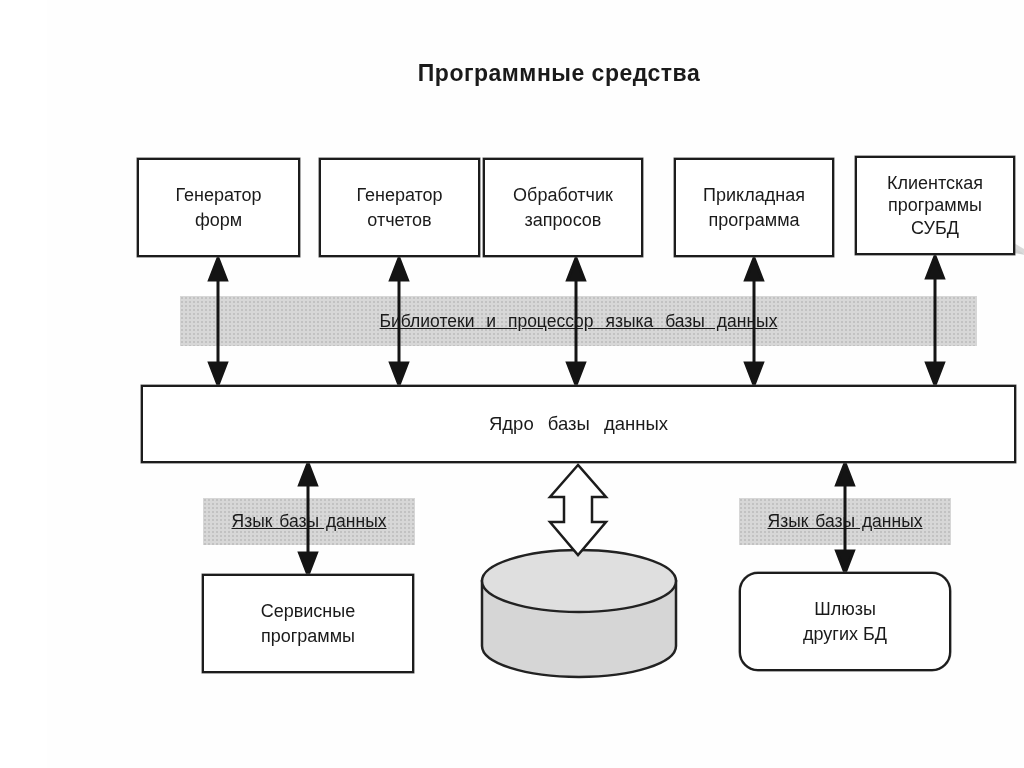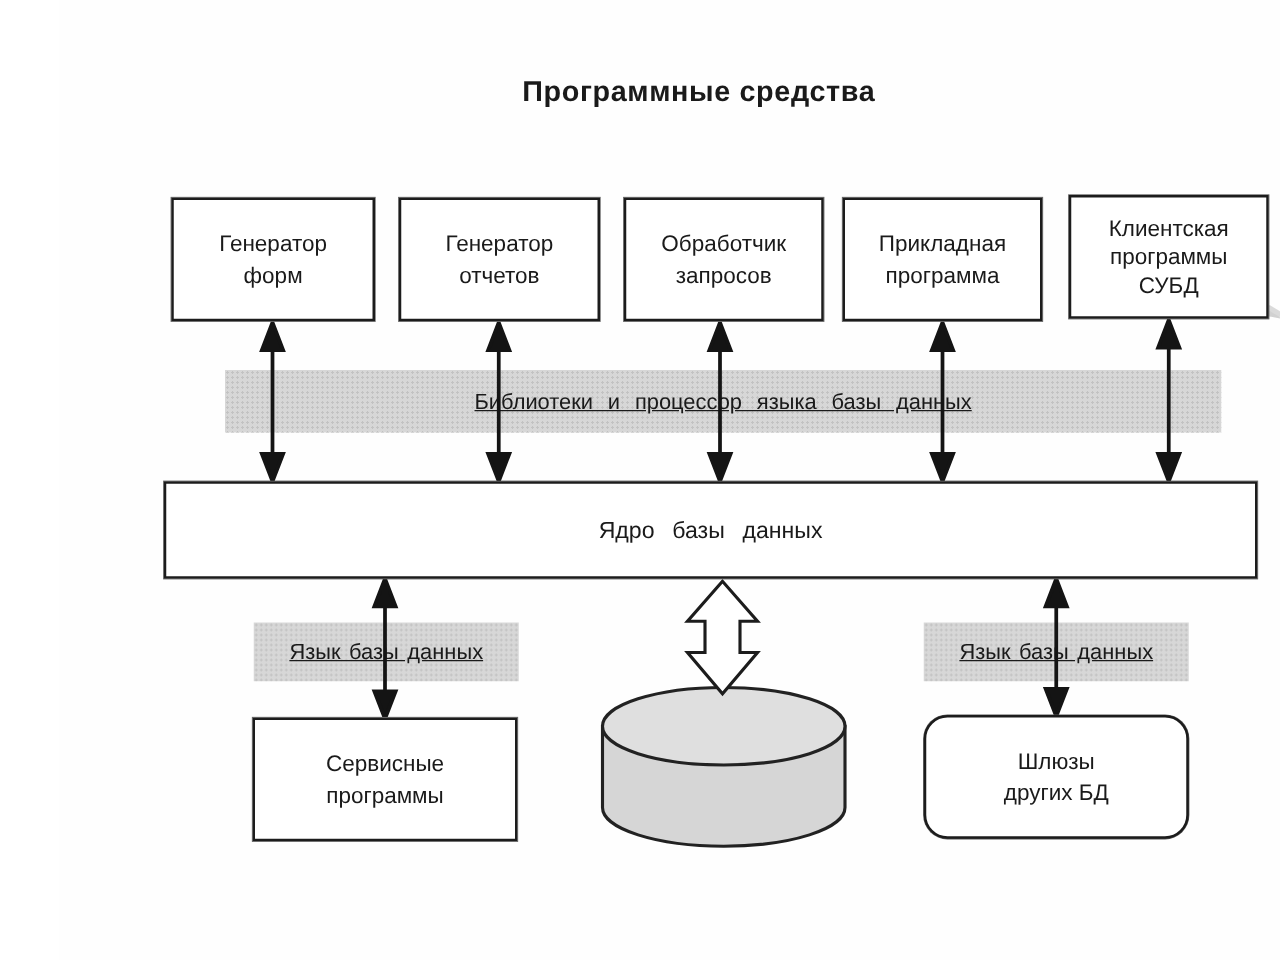--- a/index.html
+++ b/index.html
@@ -143,29 +143,29 @@
       <line x1="908" y1="199" x2="952" y2="234" stroke="#c6c6c6" stroke-width="15"></line>
       <polygon points="978,255 936,247 951,224" fill="#c6c6c6"></polygon>
       <line x1="968" y1="246" x2="988" y2="258" stroke="#d2d2d2" stroke-width="4"></line>
     </g>
   </svg>
 
   <div class="node box" style="left:90px; top:158px; width:163px; height:99px;">Генератор
 форм</div>
   <div class="node box" style="left:272px; top:158px; width:161px; height:99px;">Генератор
 отчетов</div>
-  <div class="node box" style="left:452px; top:158px; width:160px; height:99px;">Обработчик
+  <div class="node box" style="left:436px; top:158px; width:160px; height:99px;">Обработчик
 запросов</div>
   <div class="node box" style="left:627px; top:158px; width:160px; height:99px;">Прикладная
 программа</div>
   <div class="node box" style="left:808px; top:156px; width:160px; height:99px; line-height:1.25;">Клиентская
 программы
 СУБД</div>
 
-  <div class="node box kernel" style="left:84px; top:385px; width:875px; height:78px;">Ядро базы данных</div>
+  <div class="node box kernel" style="left:94px; top:385px; width:875px; height:78px;">Ядро базы данных</div>
 
   <div class="node box" style="left:155px; top:574px; width:212px; height:99px;">Сервисные
 программы</div>
   <div class="node box" style="left:692px; top:572px; width:212px; height:99px;border-radius:19px;">Шлюзы
 других БД</div>
 
 
 </div>
 
 </body></html>

